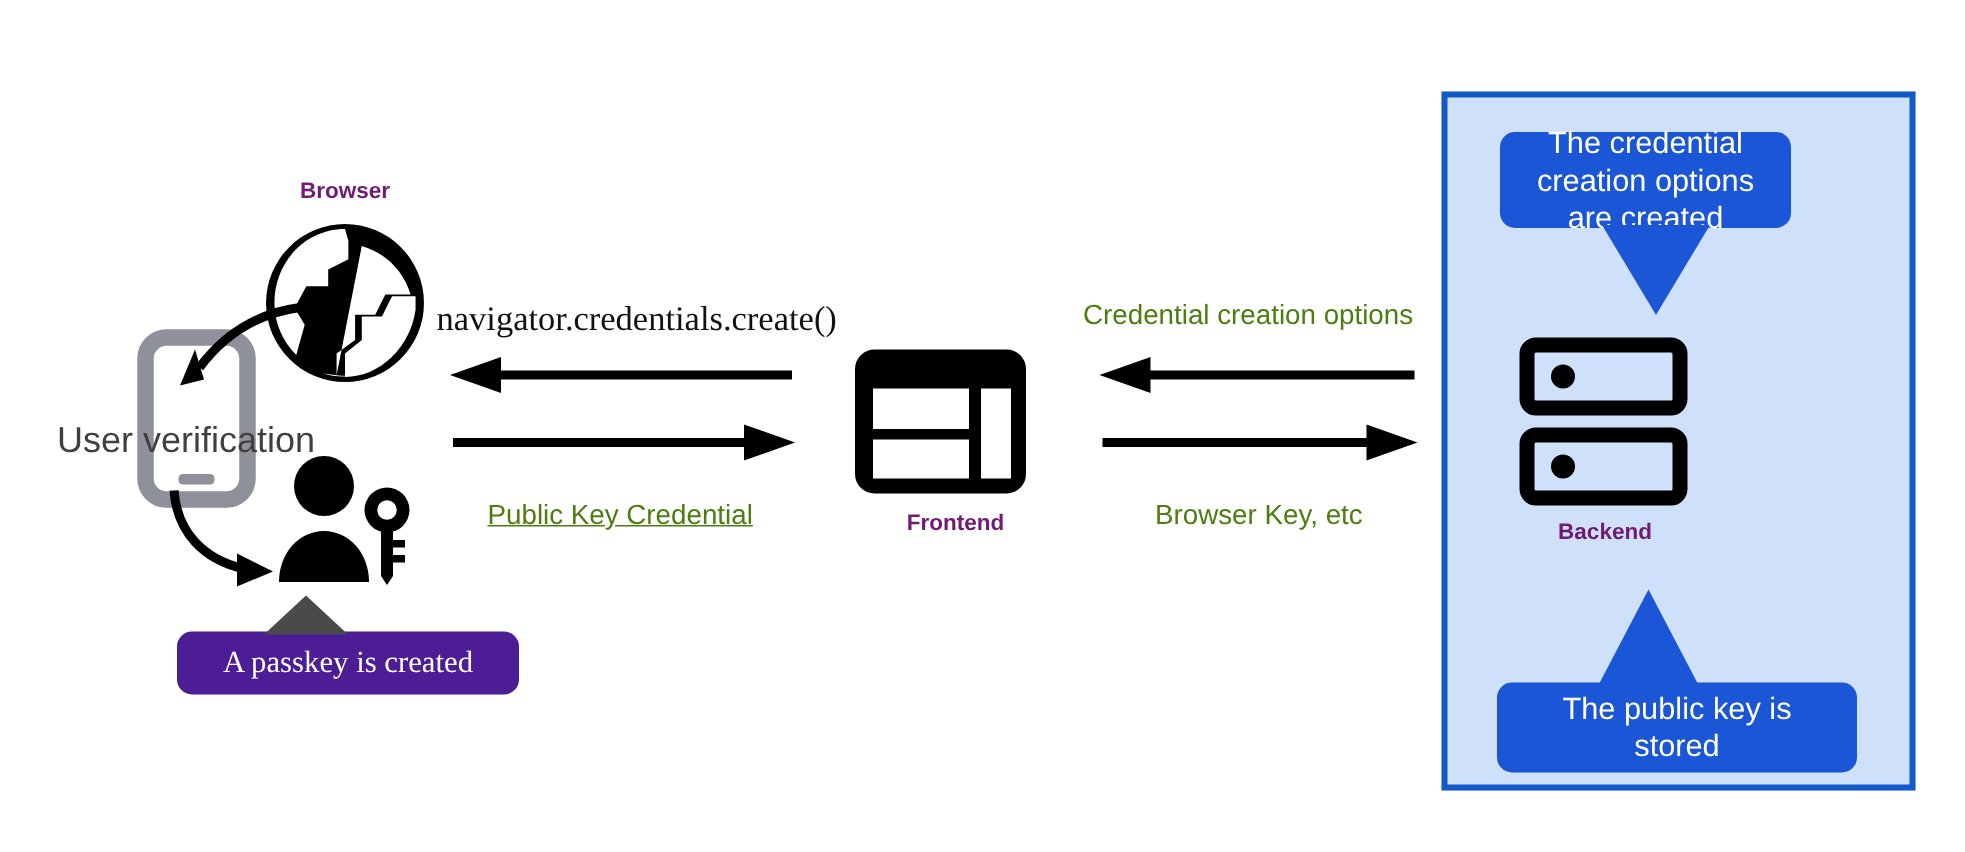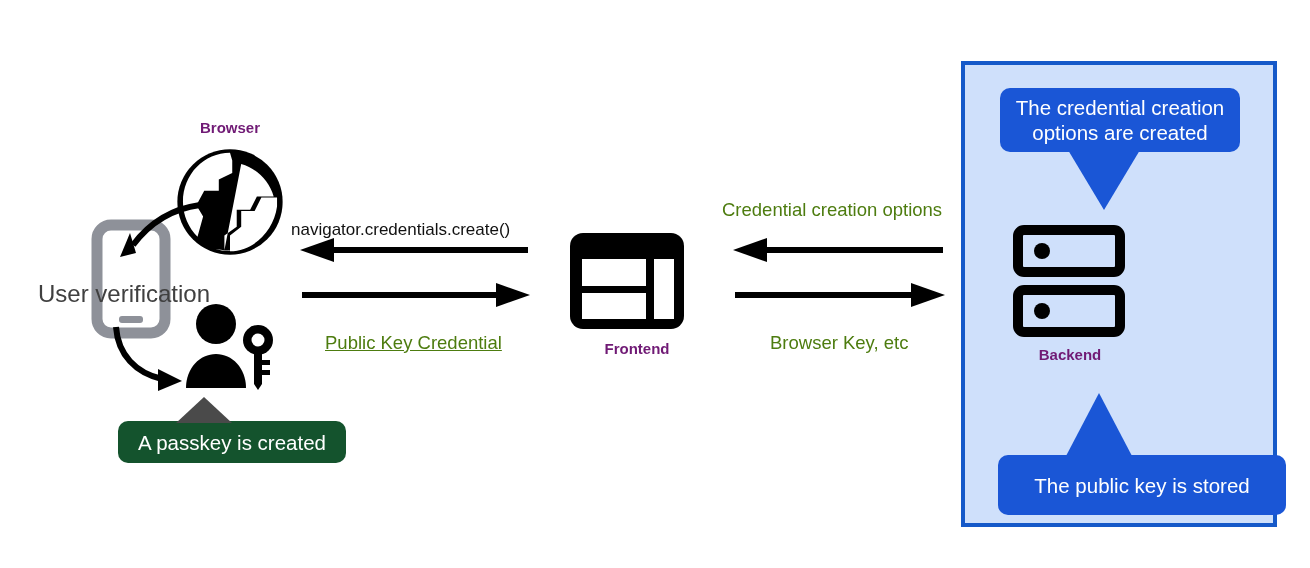--- a/index.html
+++ b/index.html
@@ -52,57 +52,57 @@
   }
   .callout .tail {
     position: absolute;
     width: 0;
     height: 0;
   }
 
   #callout-credential-options {
     left: 1000px;
     top: 88px;
-    width: 240px;
+    width: 194px;
     height: 64px;
     font-size: 20.5px;
   }
   #callout-credential-options .bubble { background: #1a56d6; }
   #callout-credential-options .tail {
     left: 68px;
     top: 62px;
     border-left: 36px solid transparent;
     border-right: 36px solid transparent;
     border-top: 60px solid #1a56d6;
   }
 
   #callout-public-key-stored {
     left: 998px;
     top: 455px;
-    width: 288px;
+    width: 240px;
     height: 60px;
     font-size: 20.5px;
   }
   #callout-public-key-stored .bubble { background: #1a56d6; }
   #callout-public-key-stored .tail {
     left: 68px;
     top: -62px;
     border-left: 33px solid transparent;
     border-right: 33px solid transparent;
     border-bottom: 63px solid #1a56d6;
   }
 
   #callout-passkey-created {
     left: 118px;
     top: 421px;
     width: 228px;
     height: 42px;
     font-size: 20.5px;
   }
-  #callout-passkey-created .bubble { background: #14532d; }
+  #callout-passkey-created .bubble { background: #4c1d95; font-family: Liberation Serif, serif; }
   #callout-passkey-created .tail {
     left: 58px;
     top: -24px;
     border-left: 28px solid transparent;
     border-right: 28px solid transparent;
     border-bottom: 26px solid #4a4a4a;
   }
 
   
   .node-label {
@@ -115,25 +115,24 @@
   }
   .flow-label {
     position: absolute;
     font-size: 18.5px;
     color: #4d7c0f;
     text-align: center;
     white-space: nowrap;
   }
   .mono-label {
     position: absolute;
-    font-family: Liberation Sans, sans-serif;
-    font-size: 17px;
+    font-family: Liberation Serif, serif;
+    font-size: 23px;
     color: #111111;
     white-space: nowrap;
-    margin-top: 20px;
   }
   #label-user-verification {
     position: absolute;
     left: 38px;
     top: 280px;
     font-size: 24px;
     color: #404040;
     white-space: nowrap;
   }
 

